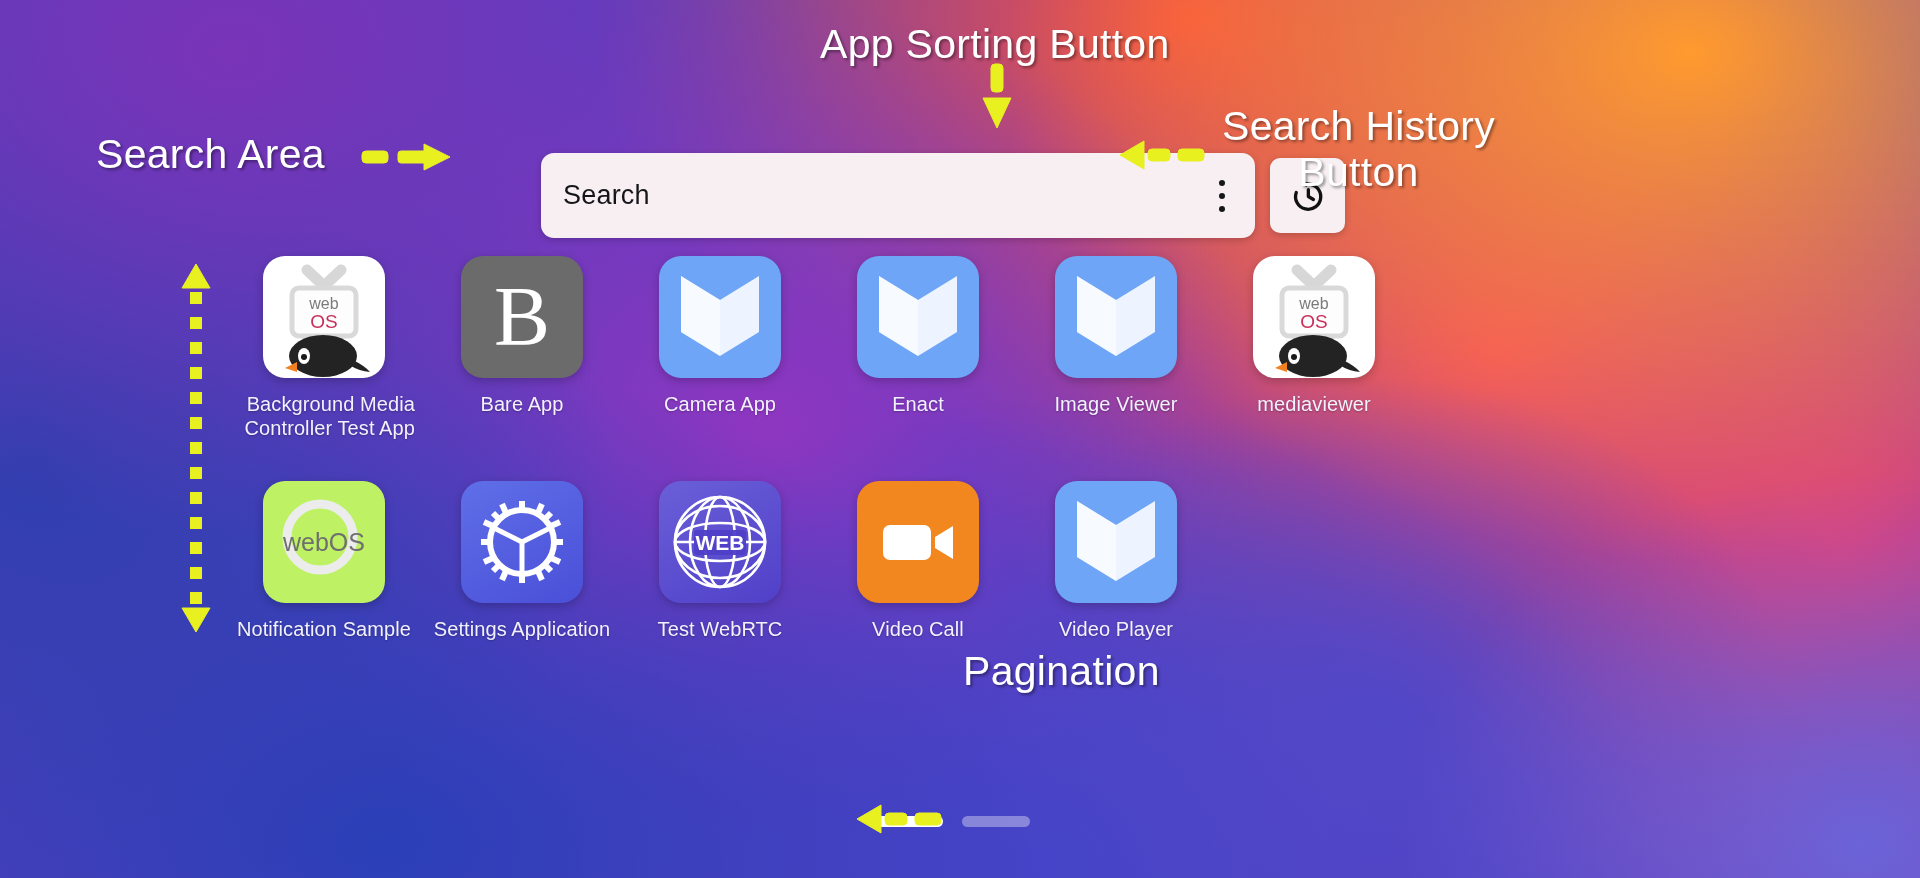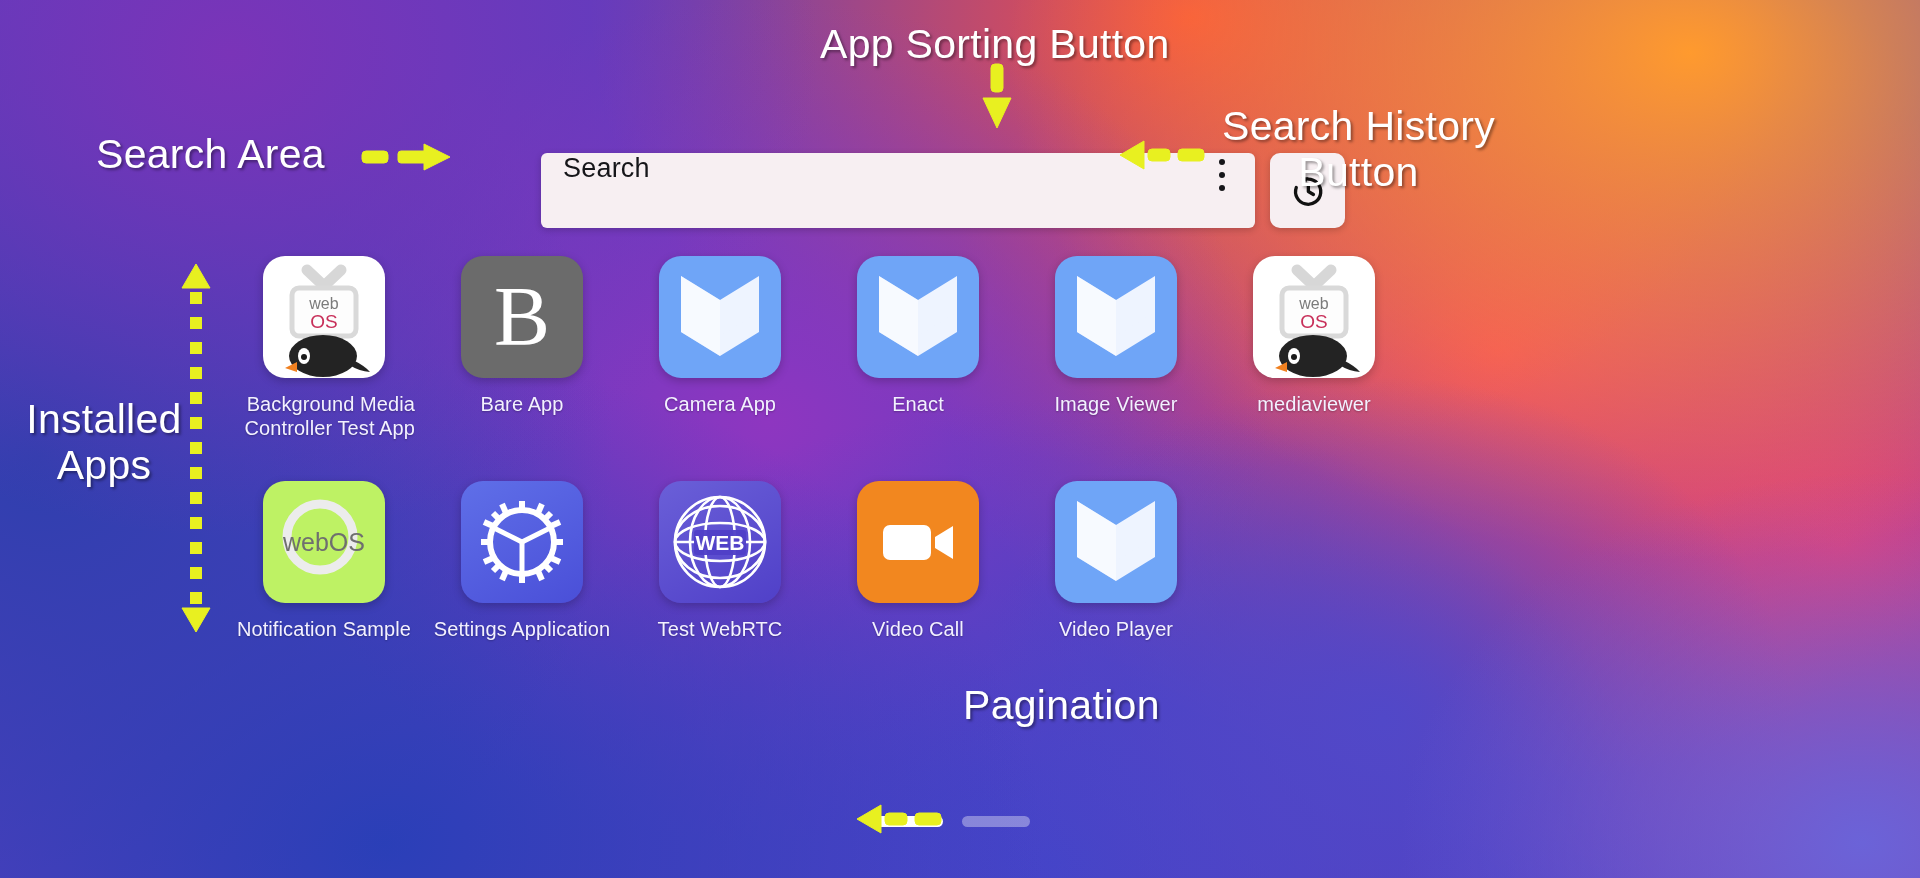--- a/index.html
+++ b/index.html
@@ -33,23 +33,23 @@
 
   
   #root { position: absolute; inset: 0; }
 
   
   .search-row {
     position: absolute; left: 541px; top: 153px;
     display: flex; align-items: center; gap: 15px;
   }
   .search-box {
-    width: 714px; height: 75px;
-    background: #f7eff2; border-radius: 6px;
-    display: flex; align-items: flex-start;
+    width: 714px; height: 85px;
+    background: #f7eff2; border-radius: 13px;
+    display: flex; align-items: center;
     box-shadow: 0 2px 7px rgba(0,0,0,.20);
     padding: 0 18px 0 22px;
   }
   .search-input-text {
     flex: 1; font-size: 27px; color: #16161a;
     letter-spacing: .2px;
   }
   .kebab { width: 30px; height: 44px; display:flex; flex-direction:column;
            align-items:center; justify-content:center; gap:7px; cursor:pointer; }
   .kebab i { width: 6px; height: 6px; border-radius: 50%; background: #16161a; display:block; }
@@ -95,21 +95,21 @@
   .anno {
     position: absolute;
     color: #ffffff; font-size: 40px; font-weight: 400;
     text-shadow: 2px 2px 3px rgba(0,0,0,.40);
     letter-spacing: .3px; white-space: pre-line; line-height: 1.12;
   }
   #anno-search   { left: 96px;  top: 132px;  font-size: 41px; }
   #anno-sort     { left: 820px; top: 22px;   font-size: 41px; }
   #anno-history  { left: 1222px;top: 104px;  font-size: 41px; text-align: center; }
   #anno-installed{ left: 24px;  top: 397px;  font-size: 41px; text-align: center; width: 160px; }
-  #anno-pagination{left: 963px; top: 683px;  font-size: 41px; }
+  #anno-pagination{left: 963px; top: 649px;  font-size: 41px; }
 
   .yellow { stroke: #e8f020; fill: #e8f020; }
 
   svg.deco { position: absolute; overflow: visible; }
 </style>
 </head>
 <body>
 
 <div id="bg">
   <div class="layer g1"></div>
@@ -302,22 +302,20 @@
 
   <div style="position:absolute;left:875px;top:816px;display:flex;gap:19px;align-items:center;">
     <div style="width:68px;height:11px;border-radius:6px;background:#ffffff;"></div>
     <div style="width:68px;height:11px;border-radius:6px;background:rgba(255,255,255,.36);"></div>
   </div>
 
   <div class="anno" id="anno-sort">App Sorting Button</div>
   <div class="anno" id="anno-search">Search Area</div>
   <div class="anno" id="anno-history">Search History
 Button</div>
-  <div class="anno" id="anno-installed">Installed
-Apps</div>
   <div class="anno" id="anno-pagination">Pagination</div>
 
   <svg class="deco" style="left:358px;top:136px;" width="200" height="48">
     <rect x="4" y="15" width="26" height="12" rx="4" class="yellow"></rect>
     <rect x="40" y="15" width="30" height="12" rx="3" class="yellow"></rect>
     <path d="M66 8 L92 21 L66 34 Z" class="yellow"></path>
   </svg>
 
   <svg class="deco" style="left:976px;top:64px;" width="48" height="76">
     <rect x="15" y="0" width="12" height="28" rx="4" class="yellow"></rect>

